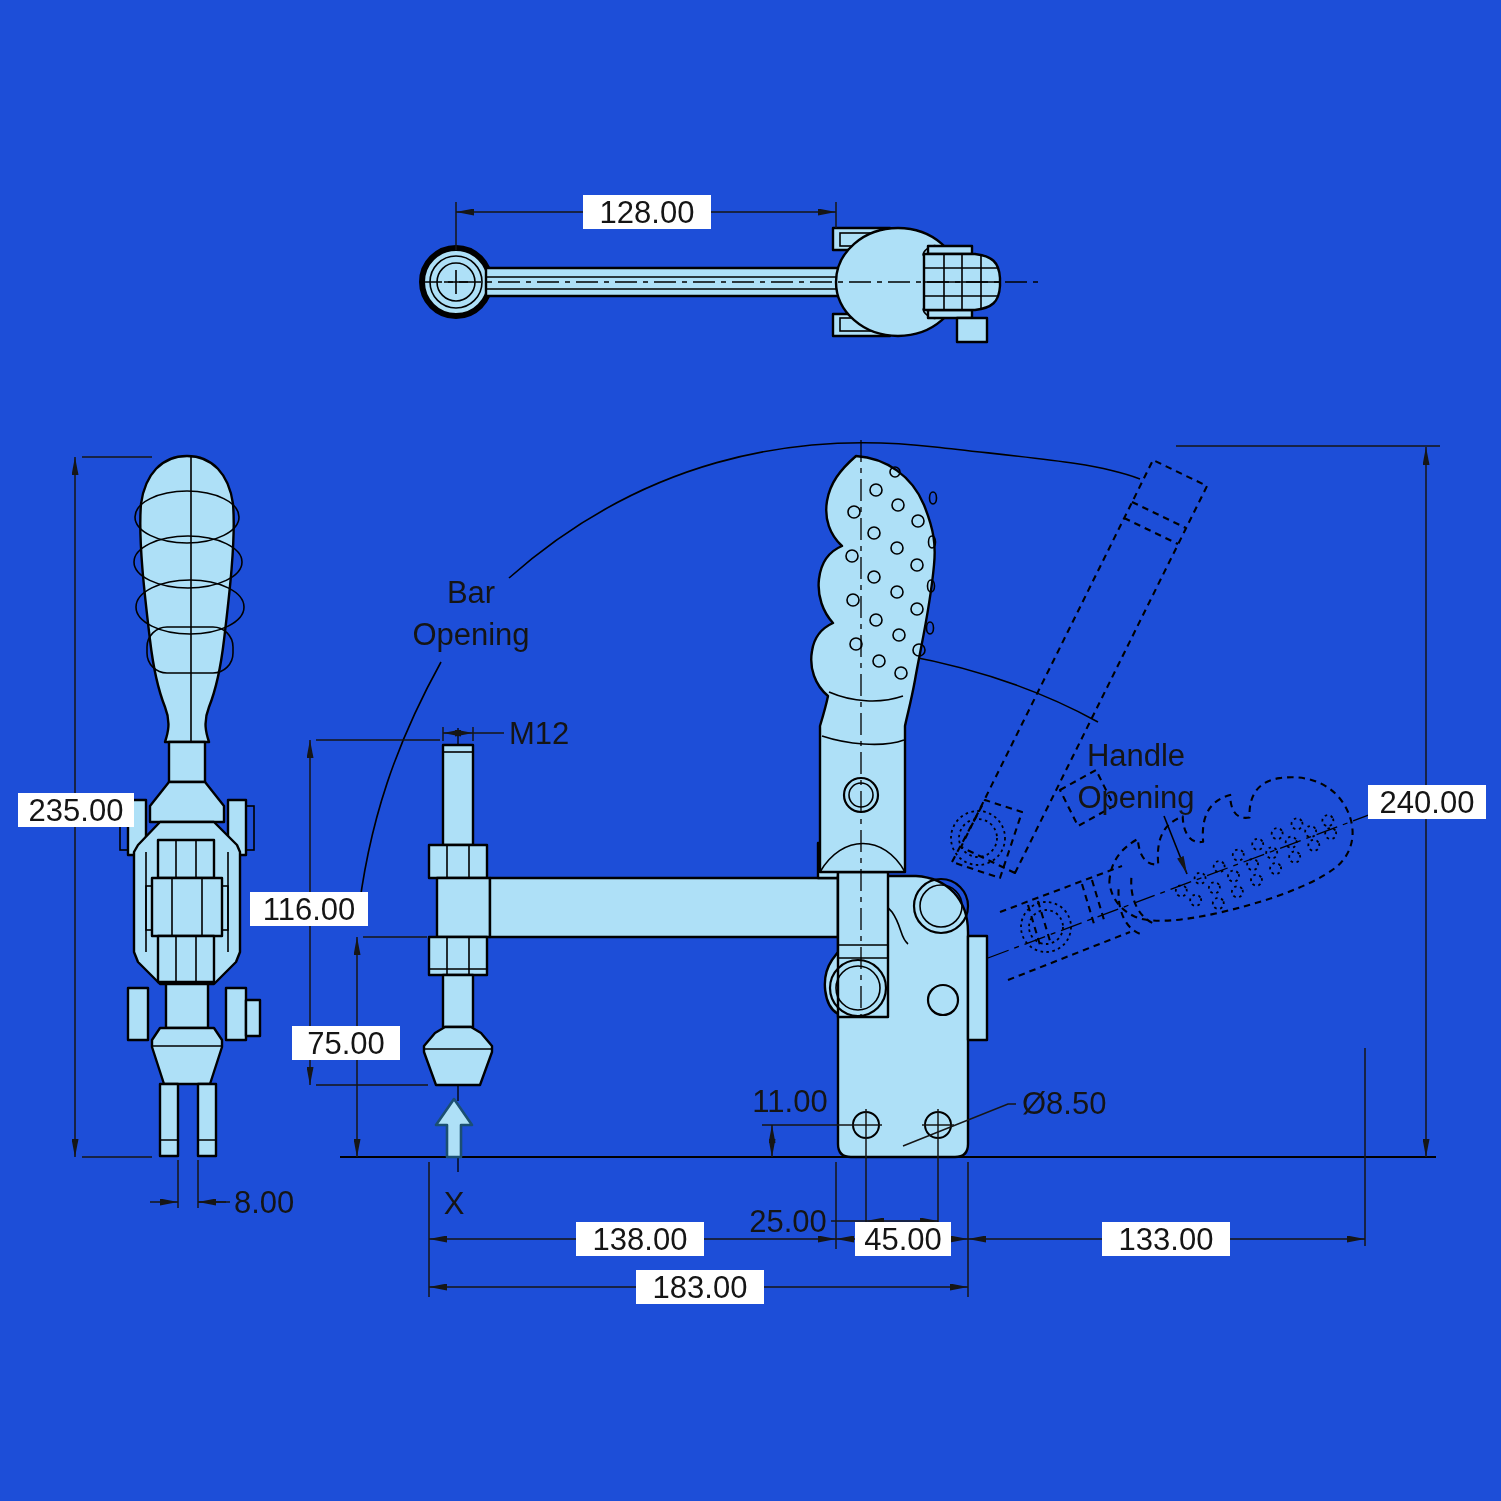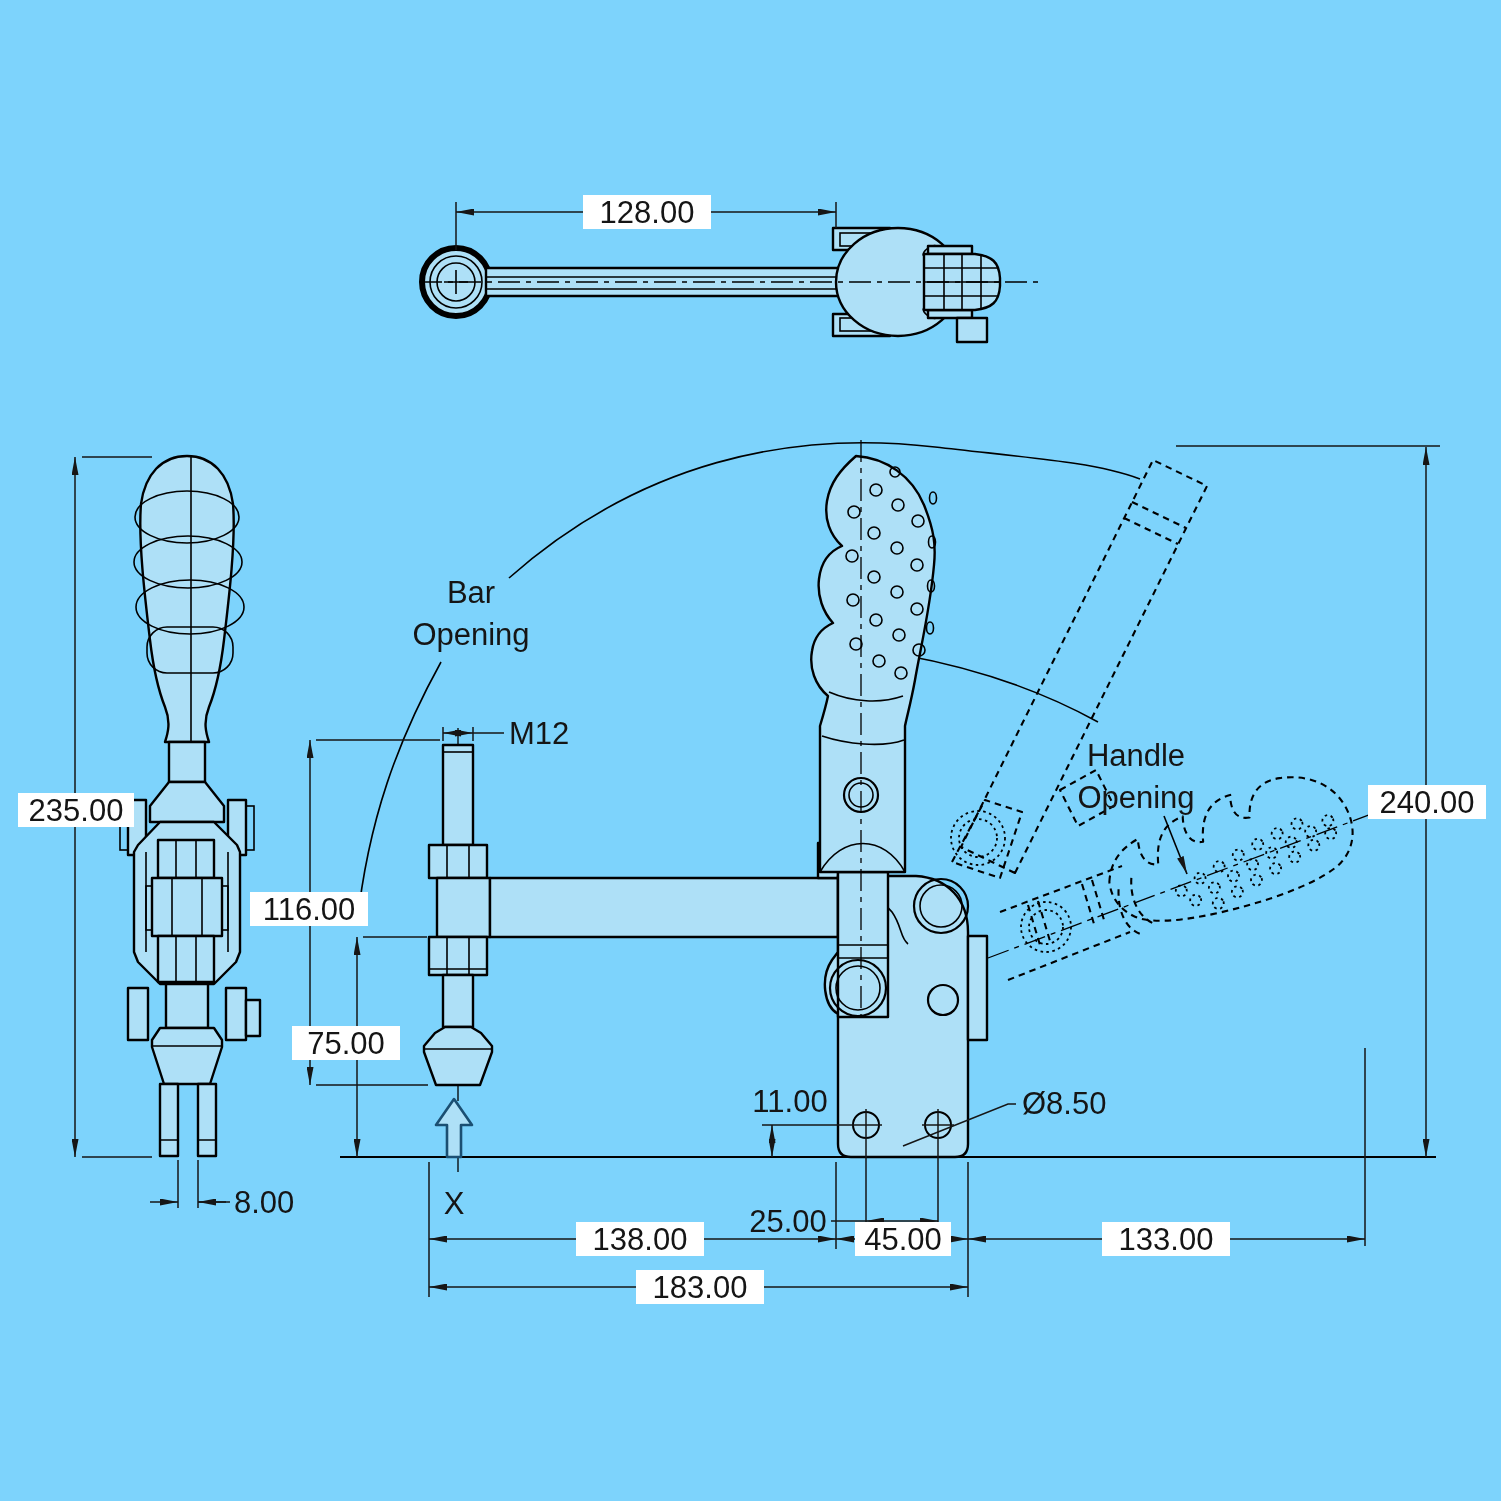--- a/index.html
+++ b/index.html
@@ -1,16 +1,16 @@
 <!DOCTYPE html>
 <html style="--part-fill: #AEE0F7; --arrow-stroke: #1B4F72;"><head>
 <meta charset="utf-8">
 <style>
   html,body{margin:0;padding:0;background:#fff;}
-  .stage{width:1501px;height:1501px;position:relative;background:#7dd3fc;}
+  .stage{width:1501px;height:1501px;position:relative;background:#1d4ed8;}
   svg{display:block}
   .part{fill:var(--part-fill);stroke:#000;stroke-width:2.4;stroke-linejoin:round}
   .ln{fill:none;stroke:#000;stroke-width:2.2;stroke-linejoin:round}
   .thin{fill:none;stroke:#000;stroke-width:1.6}
   .dim{fill:none;stroke:#161616;stroke-width:1.5}
   .cl{fill:none;stroke:#000;stroke-width:1.3;stroke-dasharray:22 6 5 6}
   .ph{fill:none;stroke:#000;stroke-width:2.1;stroke-dasharray:6.5 5;stroke-linejoin:round}
   .phd{fill:none;stroke:#000;stroke-width:1.8;stroke-dasharray:2.6 3.4}
   .txt{font-family:"Liberation Sans",sans-serif;font-size:31px;fill:#151515;text-anchor:middle}
   .txts{text-anchor:start}

